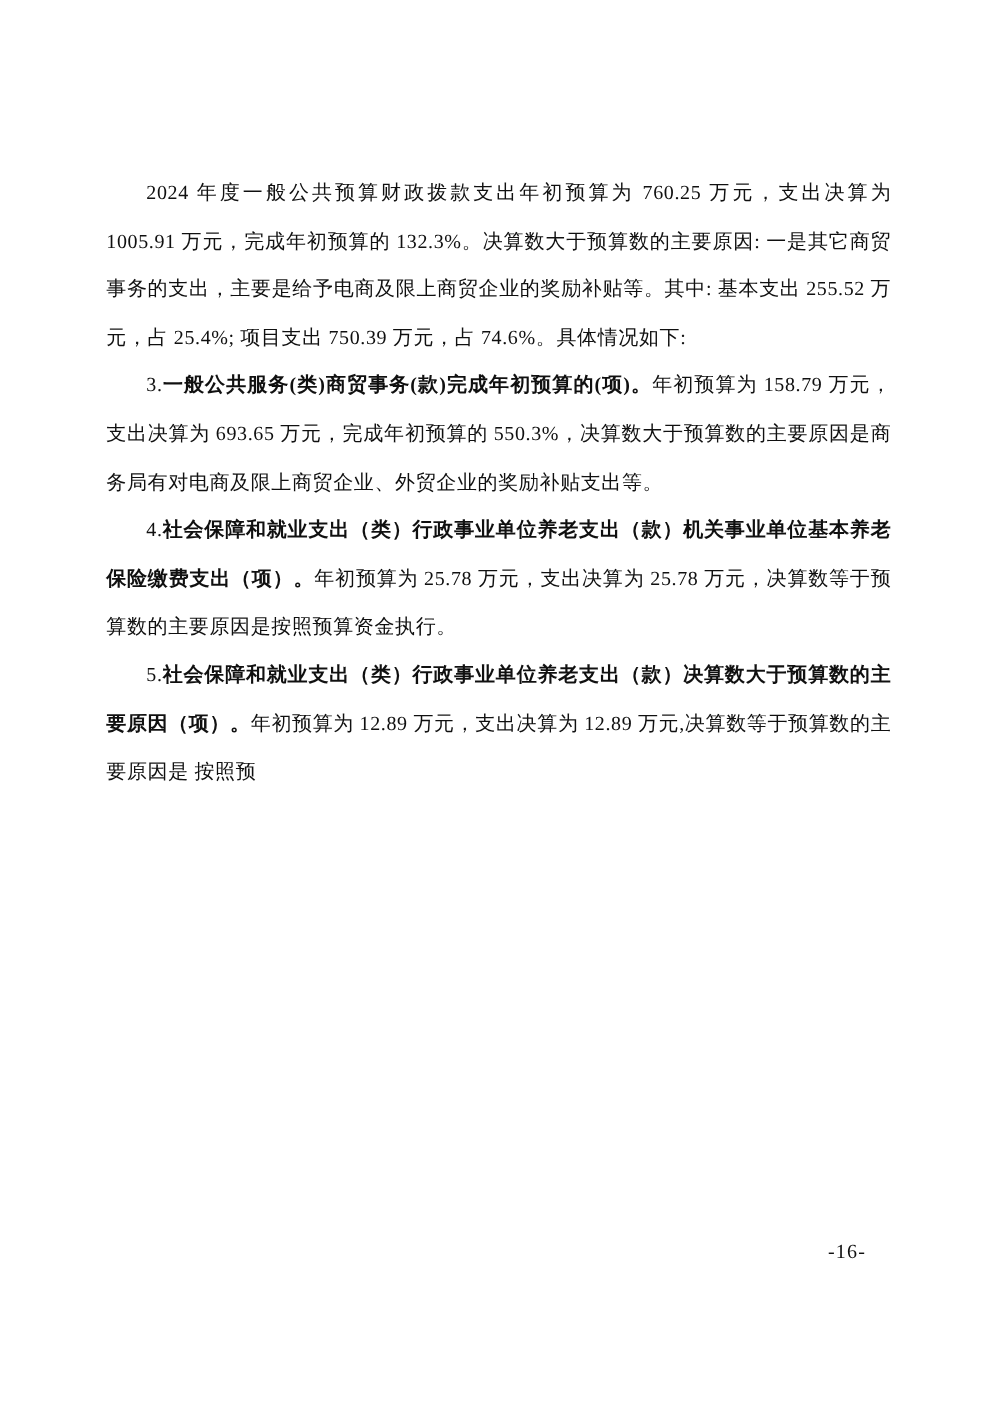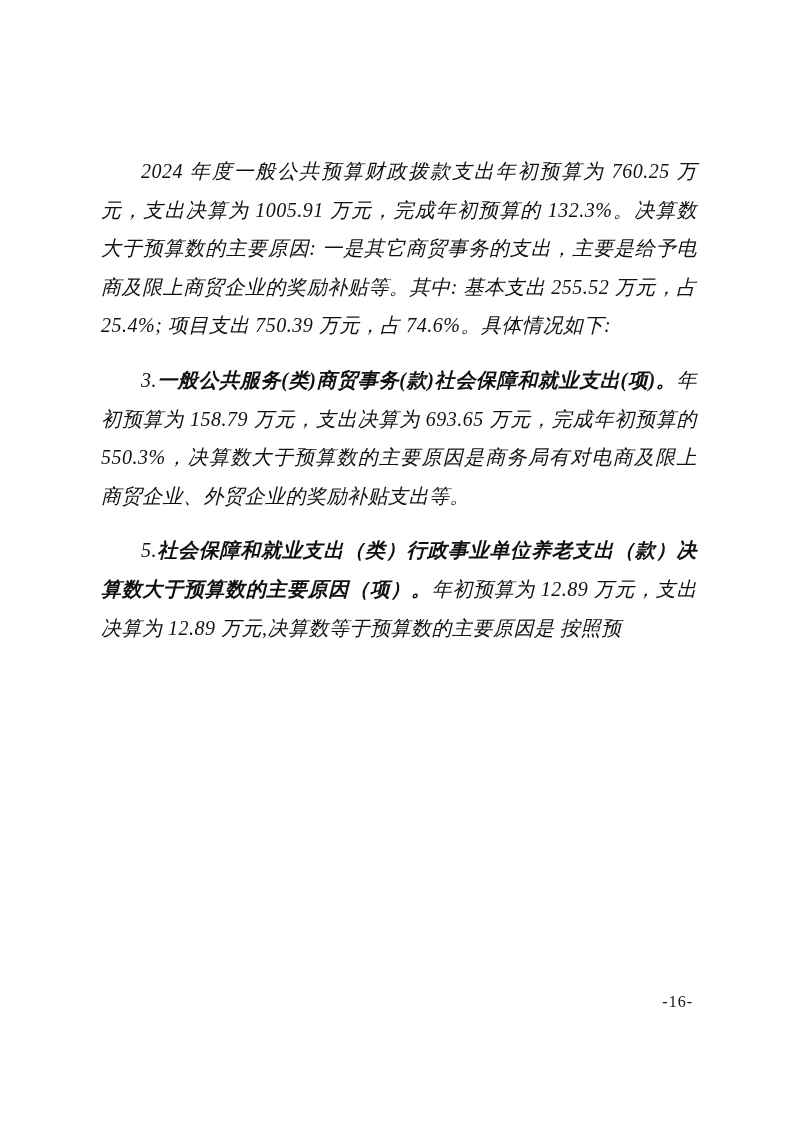--- a/index.html
+++ b/index.html
@@ -12,42 +12,42 @@
     font-family: "Liberation Serif", "DejaVu Serif", serif;
     color: #101010;
   }
   .doc-body {
     position: absolute;
     left: 85px;
     top: 136px;
     width: 628px;
   }
   .para {
-    margin: 16px;
+    margin: 0;
     padding: 0;
-    font-size: 20px;
+    font-size: 16px;
     line-height: 38.6px;
     text-align: justify;
     text-indent: 2em;
     letter-spacing: 0.5px;
-    font-style: italic;
   }
   .para .bold { font-weight: bold; }
   .page-footer {
     position: absolute;
     top: 990px;
     right: 100px;
     font-size: 16px;
     line-height: 24px;
     letter-spacing: 1px;
   }
 </style>
 </head>
 <body>
 
 <div class="page">
   <div class="doc-body">
       <p class="para"><span class="">2024 年度一般公共预算财政拨款支出年初预算为 760.25 万元，支出决算为 1005.91 万元，完成年初预算的 132.3%。决算数大于预算数的主要原因: 一是其它商贸事务的支出，主要是给予电商及限上商贸企业的奖励补贴等。其中: 基本支出 255.52 万元，占 25.4%; 项目支出 750.39 万元，占 74.6%。具体情况如下:</span></p>
-      <p class="para"><span class="">3.</span><span class="bold">一般公共服务(类)商贸事务(款)社会保障和就业支出(项)。</span><span class="">年初预算为 158.79 万元，支出决算为 693.65 万元，完成年初预算的 550.3%，决算数大于预算数的主要原因是商务局有对电商及限上商贸企业、外贸企业的奖励补贴支出等。</span></p>
+      <p class="para"><span class="">3.</span><span class="bold">一般公共服务(类)商贸事务(款)完成年初预算的(项)。</span><span class="">年初预算为 158.79 万元，支出决算为 693.65 万元，完成年初预算的 550.3%，决算数大于预算数的主要原因是商务局有对电商及限上商贸企业、外贸企业的奖励补贴支出等。</span></p>
+      <p class="para"><span class="">4.</span><span class="bold">社会保障和就业支出（类）行政事业单位养老支出（款）机关事业单位基本养老保险缴费支出（项）。</span><span class="">年初预算为 25.78 万元，支出决算为 25.78 万元，决算数等于预算数的主要原因是按照预算资金执行。</span></p>
       <p class="para"><span class="">5.</span><span class="bold">社会保障和就业支出（类）行政事业单位养老支出（款）决算数大于预算数的主要原因（项）。</span><span class="">年初预算为 12.89 万元，支出决算为 12.89 万元,决算数等于预算数的主要原因是 按照预</span></p>
     </div>
   <div class="page-footer">-16-</div>
 </div>
 
 </body></html>

